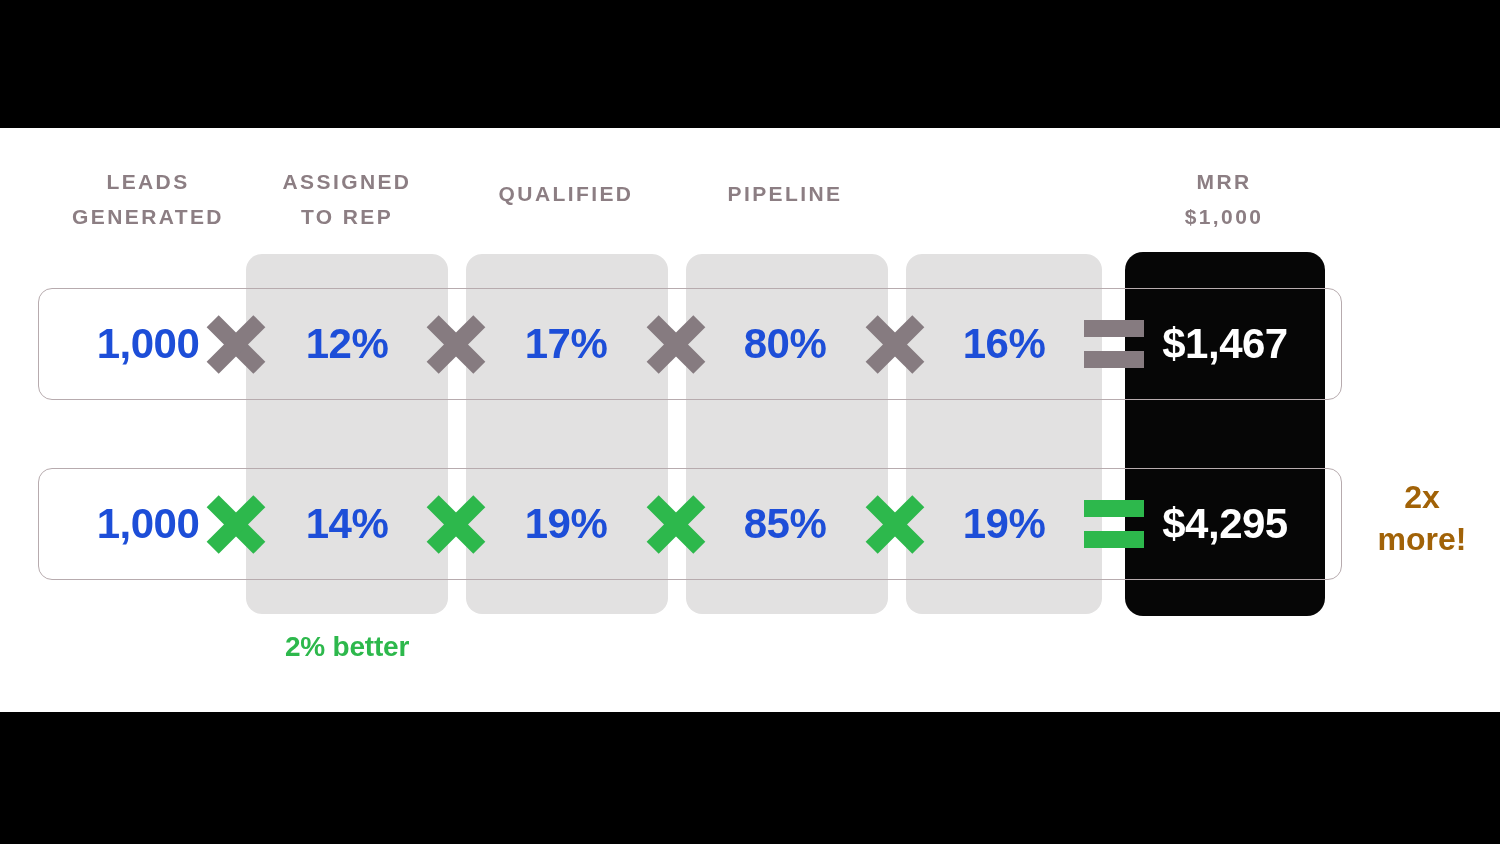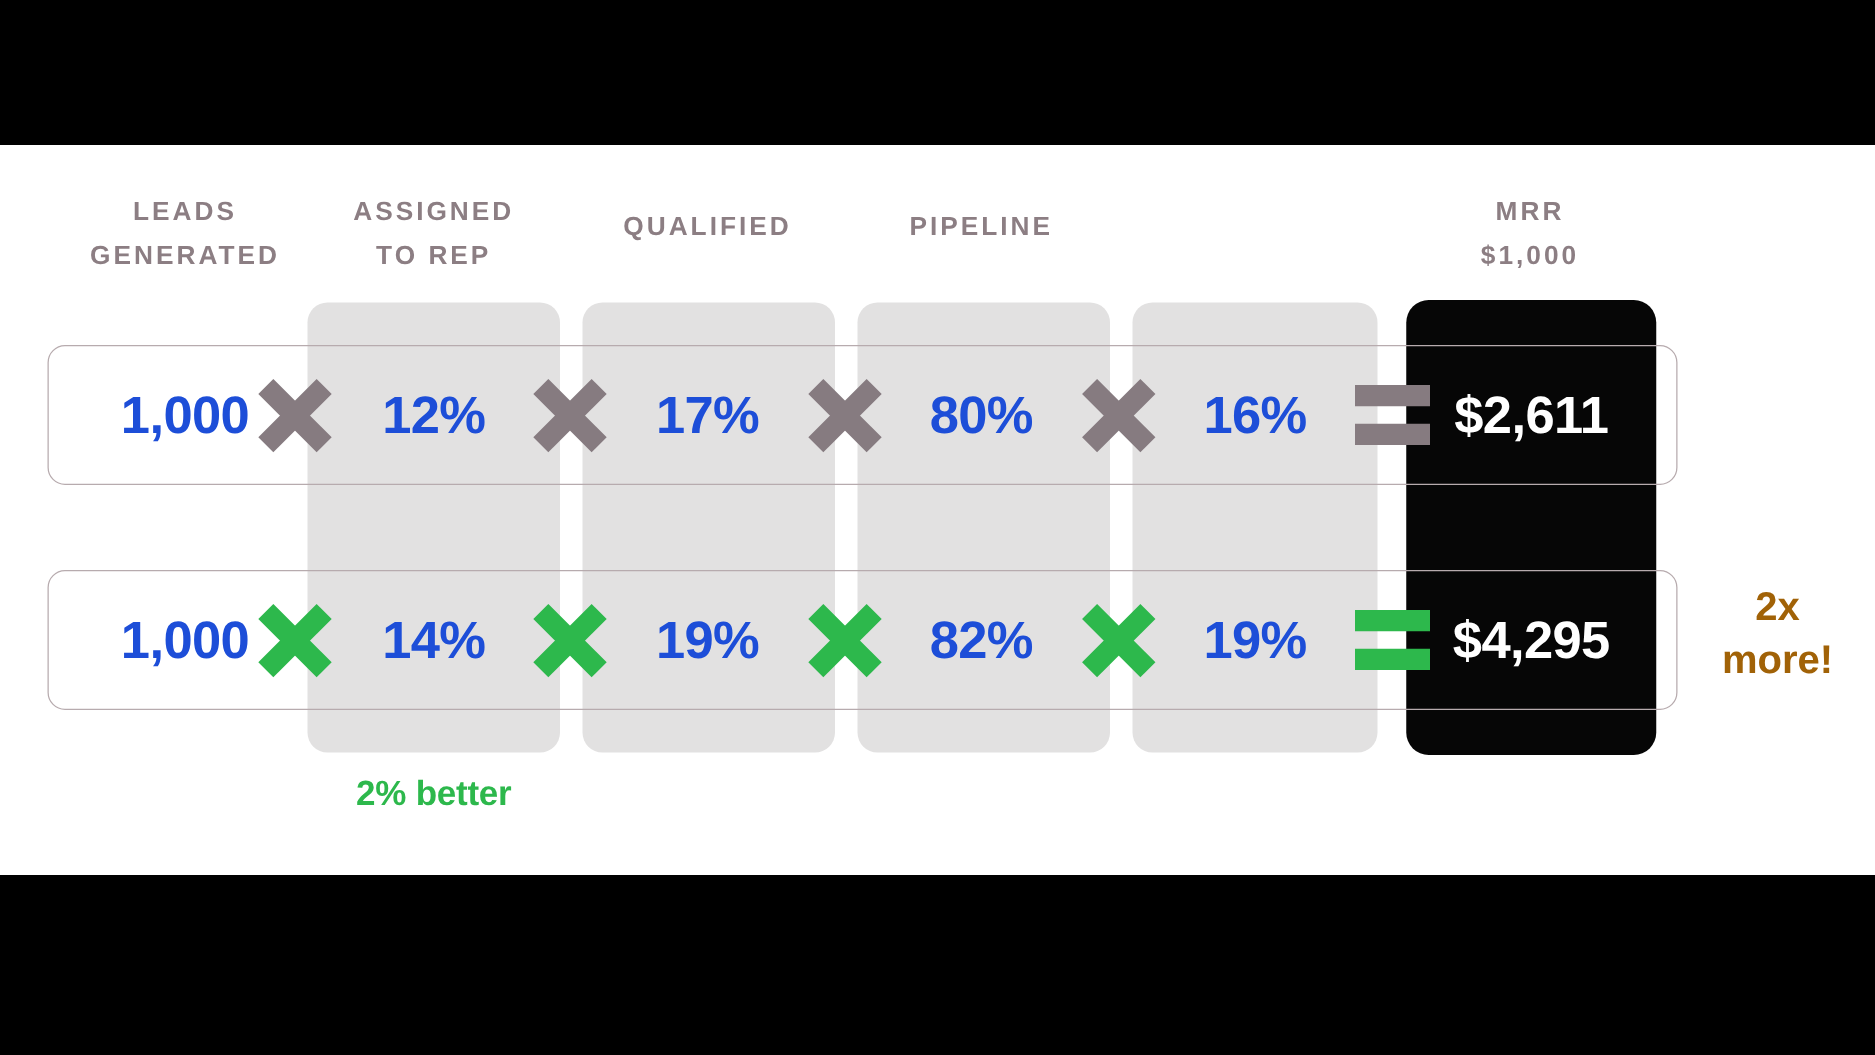--- a/index.html
+++ b/index.html
@@ -17,21 +17,21 @@
   
   #stage {
     position: relative;
     width: 1500px;
     height: 844px;
     background: #000000;
   }
   #slide {
     position: absolute;
     left: 0;
-    top: 116px;
+    top: 128px;
     width: 1500px;
     height: 584px;
     background: #ffffff;
     overflow: hidden;
   }
 
   
   .col-head {
     position: absolute;
     text-align: center;
@@ -222,21 +222,21 @@
           <i class="b"></i>
         </div>
 
       <div class="value" style="left:904px;width:200px;">16%</div>
 
       <div class="op-eq" style="left:1084px;color:#867b80;">
           <i class="a"></i>
           <i class="b"></i>
         </div>
 
-      <div class="value on-black" style="left:1129px;width:192px;">$2,611</div>
+      <div class="value on-black" style="left:1129px;width:192px;">$1,467</div>
     </div>
 
     <div class="row-values r2">
 
       <div class="value" style="left:48px;width:200px;">1,000</div>
 
       <div class="op-x" style="left:202px;color:#2db84c;">
           <i class="a"></i>
           <i class="b"></i>
         </div>
@@ -248,21 +248,21 @@
           <i class="b"></i>
         </div>
 
       <div class="value" style="left:466px;width:200px;">19%</div>
 
       <div class="op-x" style="left:642px;color:#2db84c;">
           <i class="a"></i>
           <i class="b"></i>
         </div>
 
-      <div class="value" style="left:685px;width:200px;">82%</div>
+      <div class="value" style="left:685px;width:200px;">85%</div>
 
       <div class="op-x" style="left:861px;color:#2db84c;">
           <i class="a"></i>
           <i class="b"></i>
         </div>
 
       <div class="value" style="left:904px;width:200px;">19%</div>
 
       <div class="op-eq" style="left:1084px;color:#2db84c;">
           <i class="a"></i>

